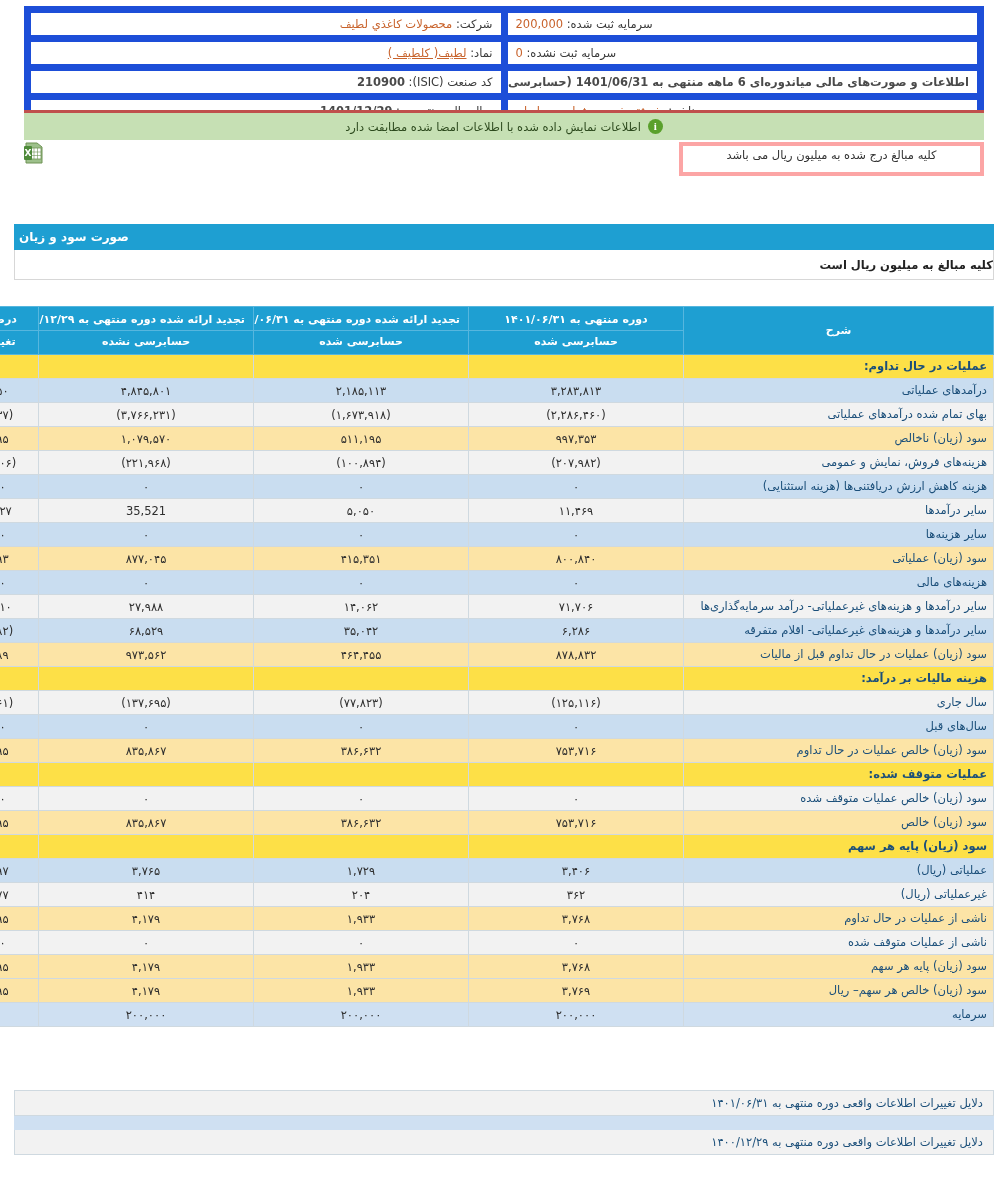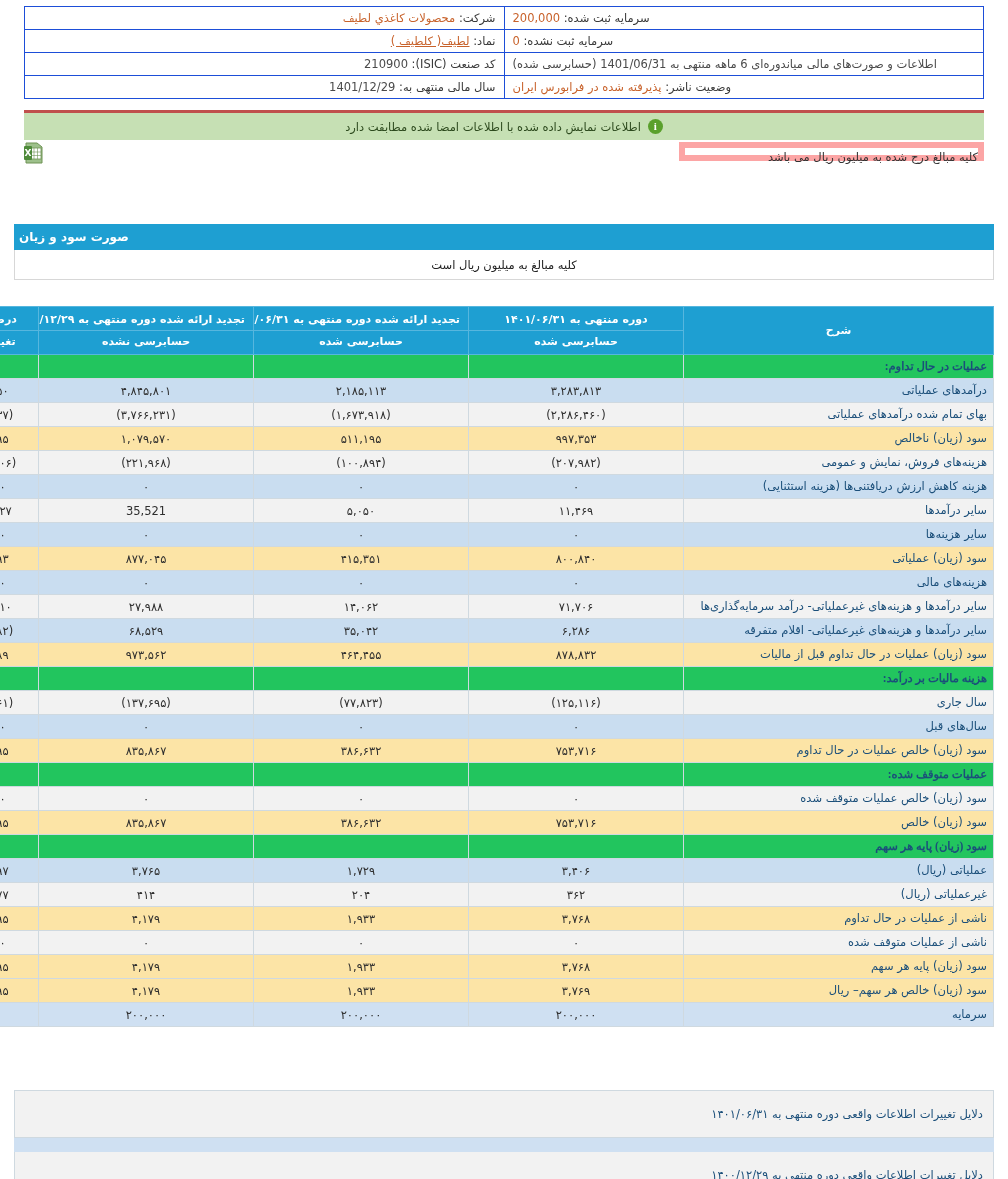--- a/index.html
+++ b/index.html
@@ -24,32 +24,32 @@
     right: 24px;
     left: 24px;
   }
   table.info {
     width: 100%;
     border-collapse: collapse;
     table-layout: fixed;
     font-size: 11.5px;
   }
   table.info td {
-    border: 1px solid #1d4ed8;
+    border: 7px solid #1d4ed8;
     height: 22px;
     padding: 0 8px;
     color: #333;
     white-space: nowrap;
     overflow: hidden;
   }
   table.info td.right-col { width: 50%; text-align: right; }
   table.info td.left-col  { width: 50%; text-align: left; }
   .lbl { color: #3a3a3a; }
   .val-orange { color: #c8622b; }
-  .val-dark { color: #4a4a4a; }
+  .val-dark { color: #4a4a4a; font-weight: bold; }
   .val-link {
     color: #c8622b;
     text-decoration: underline;
   }
 
   
   .notice {
     position: absolute;
     top: 110px;
     right: 24px;
@@ -85,26 +85,27 @@
     top: 142px;
     right: 24px;
     left: 24px;
     height: 24px;
   }
   .amount-note {
     position: absolute;
     right: 0;
     top: 0;
     width: 305px;
-    height: 19px;
-    border: 6px solid #fca5a5;
+    height: 34px;
+    border: 4px solid #fca5a5;
     background: #fff;
     box-sizing: border-box;
     font-size: 11.5px;
     color: #333;
+    text-align: center;
     line-height: 19px;
   }
   .excel-icon {
     position: absolute;
     left: 0;
     top: 0;
     width: 20px;
     height: 22px;
   }
 
@@ -129,24 +130,23 @@
     top: 250px;
     right: 14px;
     left: 14px;
     height: 30px;
     border-right: 1px solid #d7d7d7;
     border-left: 1px solid #d7d7d7;
     border-bottom: 1px solid #d7d7d7;
     background: #fff;
     box-sizing: border-box;
     font-size: 11.5px;
-    font-weight: normal;
+    font-weight: bold;
     color: #222;
     line-height: 30px;
-    text-align: center;
   }
 
   
   .main-wrap {
     position: absolute;
     top: 306px;
     right: 14px;
     left: 14px;
   }
   table.fin {
@@ -188,21 +188,21 @@
   td.num {
     text-align: center;
     color: #2e2e2e;
     font-family: "DejaVu Sans", sans-serif;
   }
   td.pct {
     text-align: center;
     color: #2e2e2e;
   }
 
-  tr.r-gray  td { background: #22c55e; font-family: Liberation Serif, serif; }
+  tr.r-gray  td { background: #fde047; }
   tr.r-blue  td { background: #c9ddf0; }
   tr.r-white td { background: #f2f2f2; }
   tr.r-gold  td { background: #fce4a6; }
   tr.r-lblue td { background: #cfe0f2; }
 
   tr.r-gray td.desc {
     font-weight: bold;
     color: #1b4f7a;
   }
   .neg { color: #d0021b; }
@@ -218,21 +218,21 @@
   }
   table.links {
     width: 100%;
     border-collapse: collapse;
     table-layout: fixed;
     font-size: 11.5px;
   }
   table.links td {
     border: 1px solid #cfd9e0;
     height: 24px;
-    padding: 11px 10px;
+    padding: 0 10px;
     background: #f2f2f2;
     color: #1b4f7a;
     text-align: right;
   }
   table.links tr.spacer td {
     height: 6px;
     background: #cfe0f2;
     border-color: #cfe0f2;
     padding: 0;
   }

